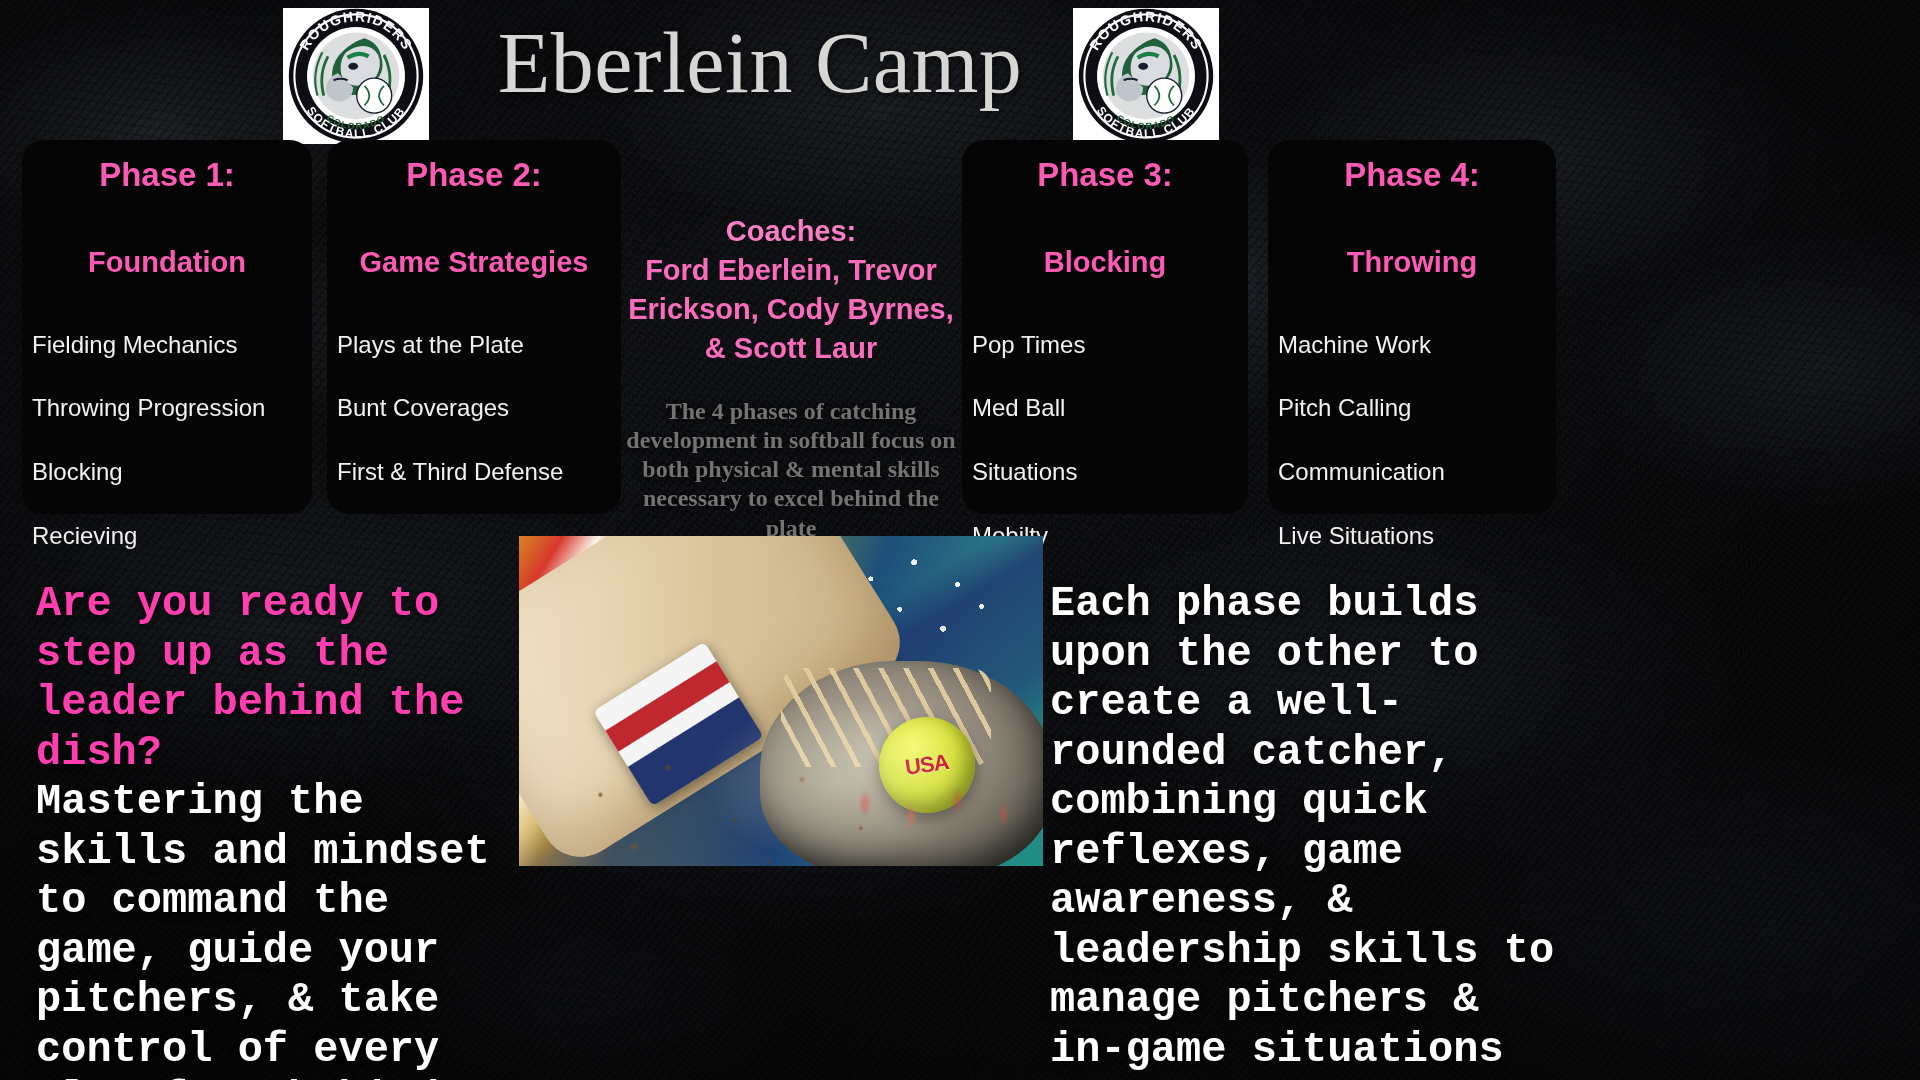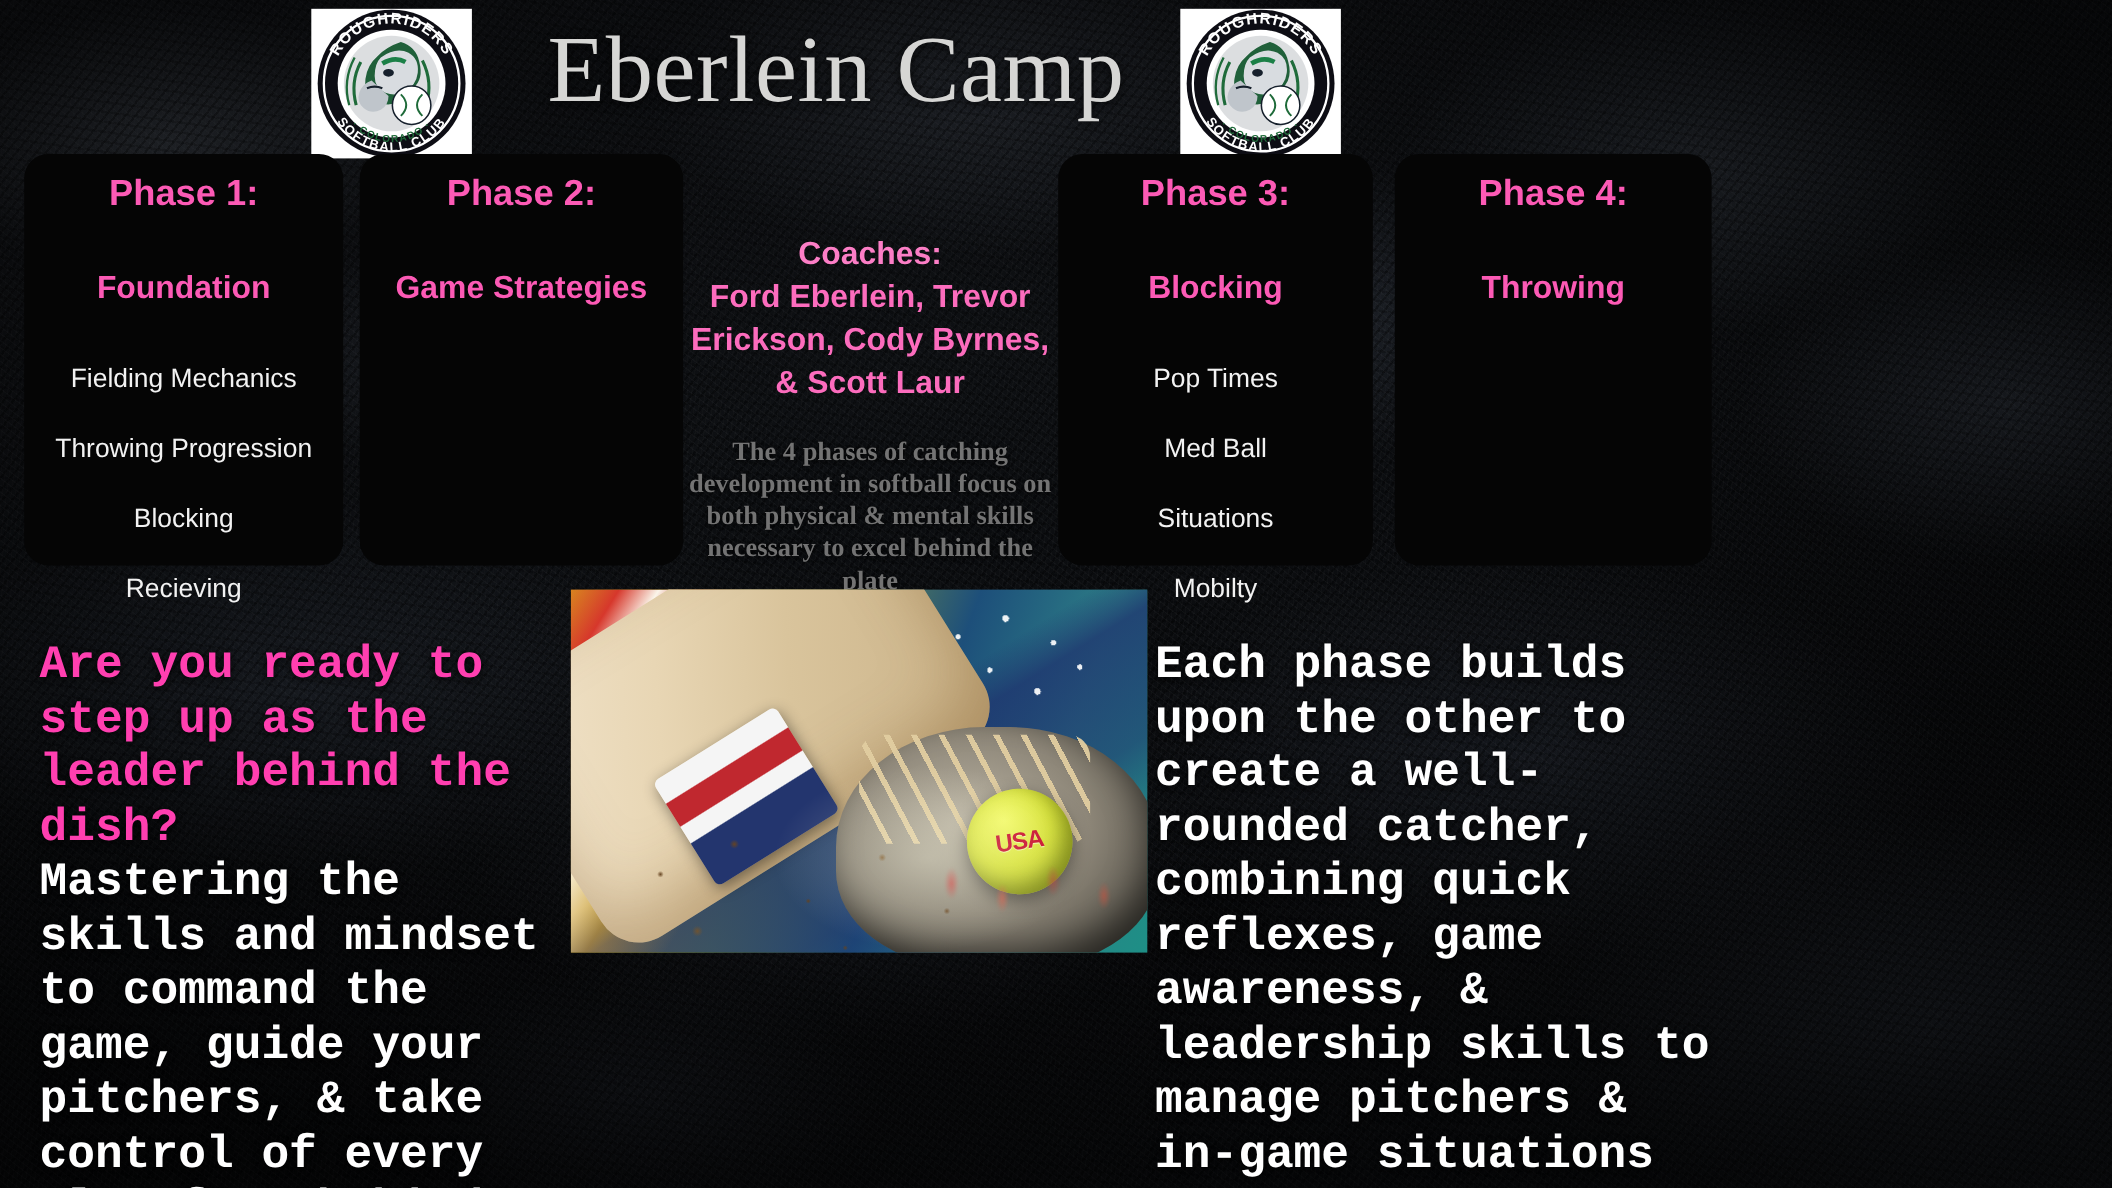--- a/index.html
+++ b/index.html
@@ -76,21 +76,21 @@
     color:#fc5ab5; font-weight:bold; font-size:33px;
     line-height:1.25; text-align:center;
   }
   .phase-sub{
     color:#fc5ab5; font-weight:bold; font-size:29px;
     line-height:1.25; text-align:center; margin-top:25px;
   }
   .phase-list{ list-style:none; width:100%; margin-top:26px; }
   .phase-list li{
     color:#f2f2f2; font-size:24px; font-weight:400;
-    text-align:center; line-height:1.2; margin-bottom:35px;
+    line-height:1.2; margin-bottom:35px;
   }
 
   
   #phase-3{ left:962px; }
   #phase-4{ left:1268px; }
 
   
   #center-block{
     position:absolute; left:618px; top:212px; width:346px;
     text-align:center;
@@ -304,36 +304,47 @@
     <li>Fielding Mechanics</li>
     <li>Throwing Progression</li>
     <li>Blocking</li>
     <li>Recieving</li>
   </ul>
 </div>
 
 <div class="phase-card" id="phase-2">
   <div class="phase-head">Phase 2:</div>
   <div class="phase-sub">Game Strategies</div>
+  <ul class="phase-list">
+    <li>Plays at the Plate</li>
+    <li>Bunt Coverages</li>
+    <li>First &amp; Third Defense</li>
+  </ul>
 </div>
 
 <div class="phase-card" id="phase-3">
   <div class="phase-head">Phase 3:</div>
   <div class="phase-sub">Blocking</div>
   <ul class="phase-list">
     <li>Pop Times</li>
     <li>Med Ball</li>
     <li>Situations</li>
     <li>Mobilty</li>
   </ul>
 </div>
 
 <div class="phase-card" id="phase-4">
   <div class="phase-head">Phase 4:</div>
   <div class="phase-sub">Throwing</div>
+  <ul class="phase-list">
+    <li>Machine Work</li>
+    <li>Pitch Calling</li>
+    <li>Communication</li>
+    <li>Live Situations</li>
+  </ul>
 </div>
 
 <div id="center-block">
   <div id="coaches-label">Coaches:</div>
   <div id="coaches-names">Ford Eberlein, Trevor Erickson, Cody Byrnes, &amp; Scott Laur</div>
   <div id="center-desc">The 4 phases of catching development in softball focus on both physical &amp; mental skills necessary to excel behind the plate</div>
 </div>
 
 <div class="bottom-text" id="bottom-left">
   <span class="accent">Are you ready to step up as the leader behind the dish?</span>

